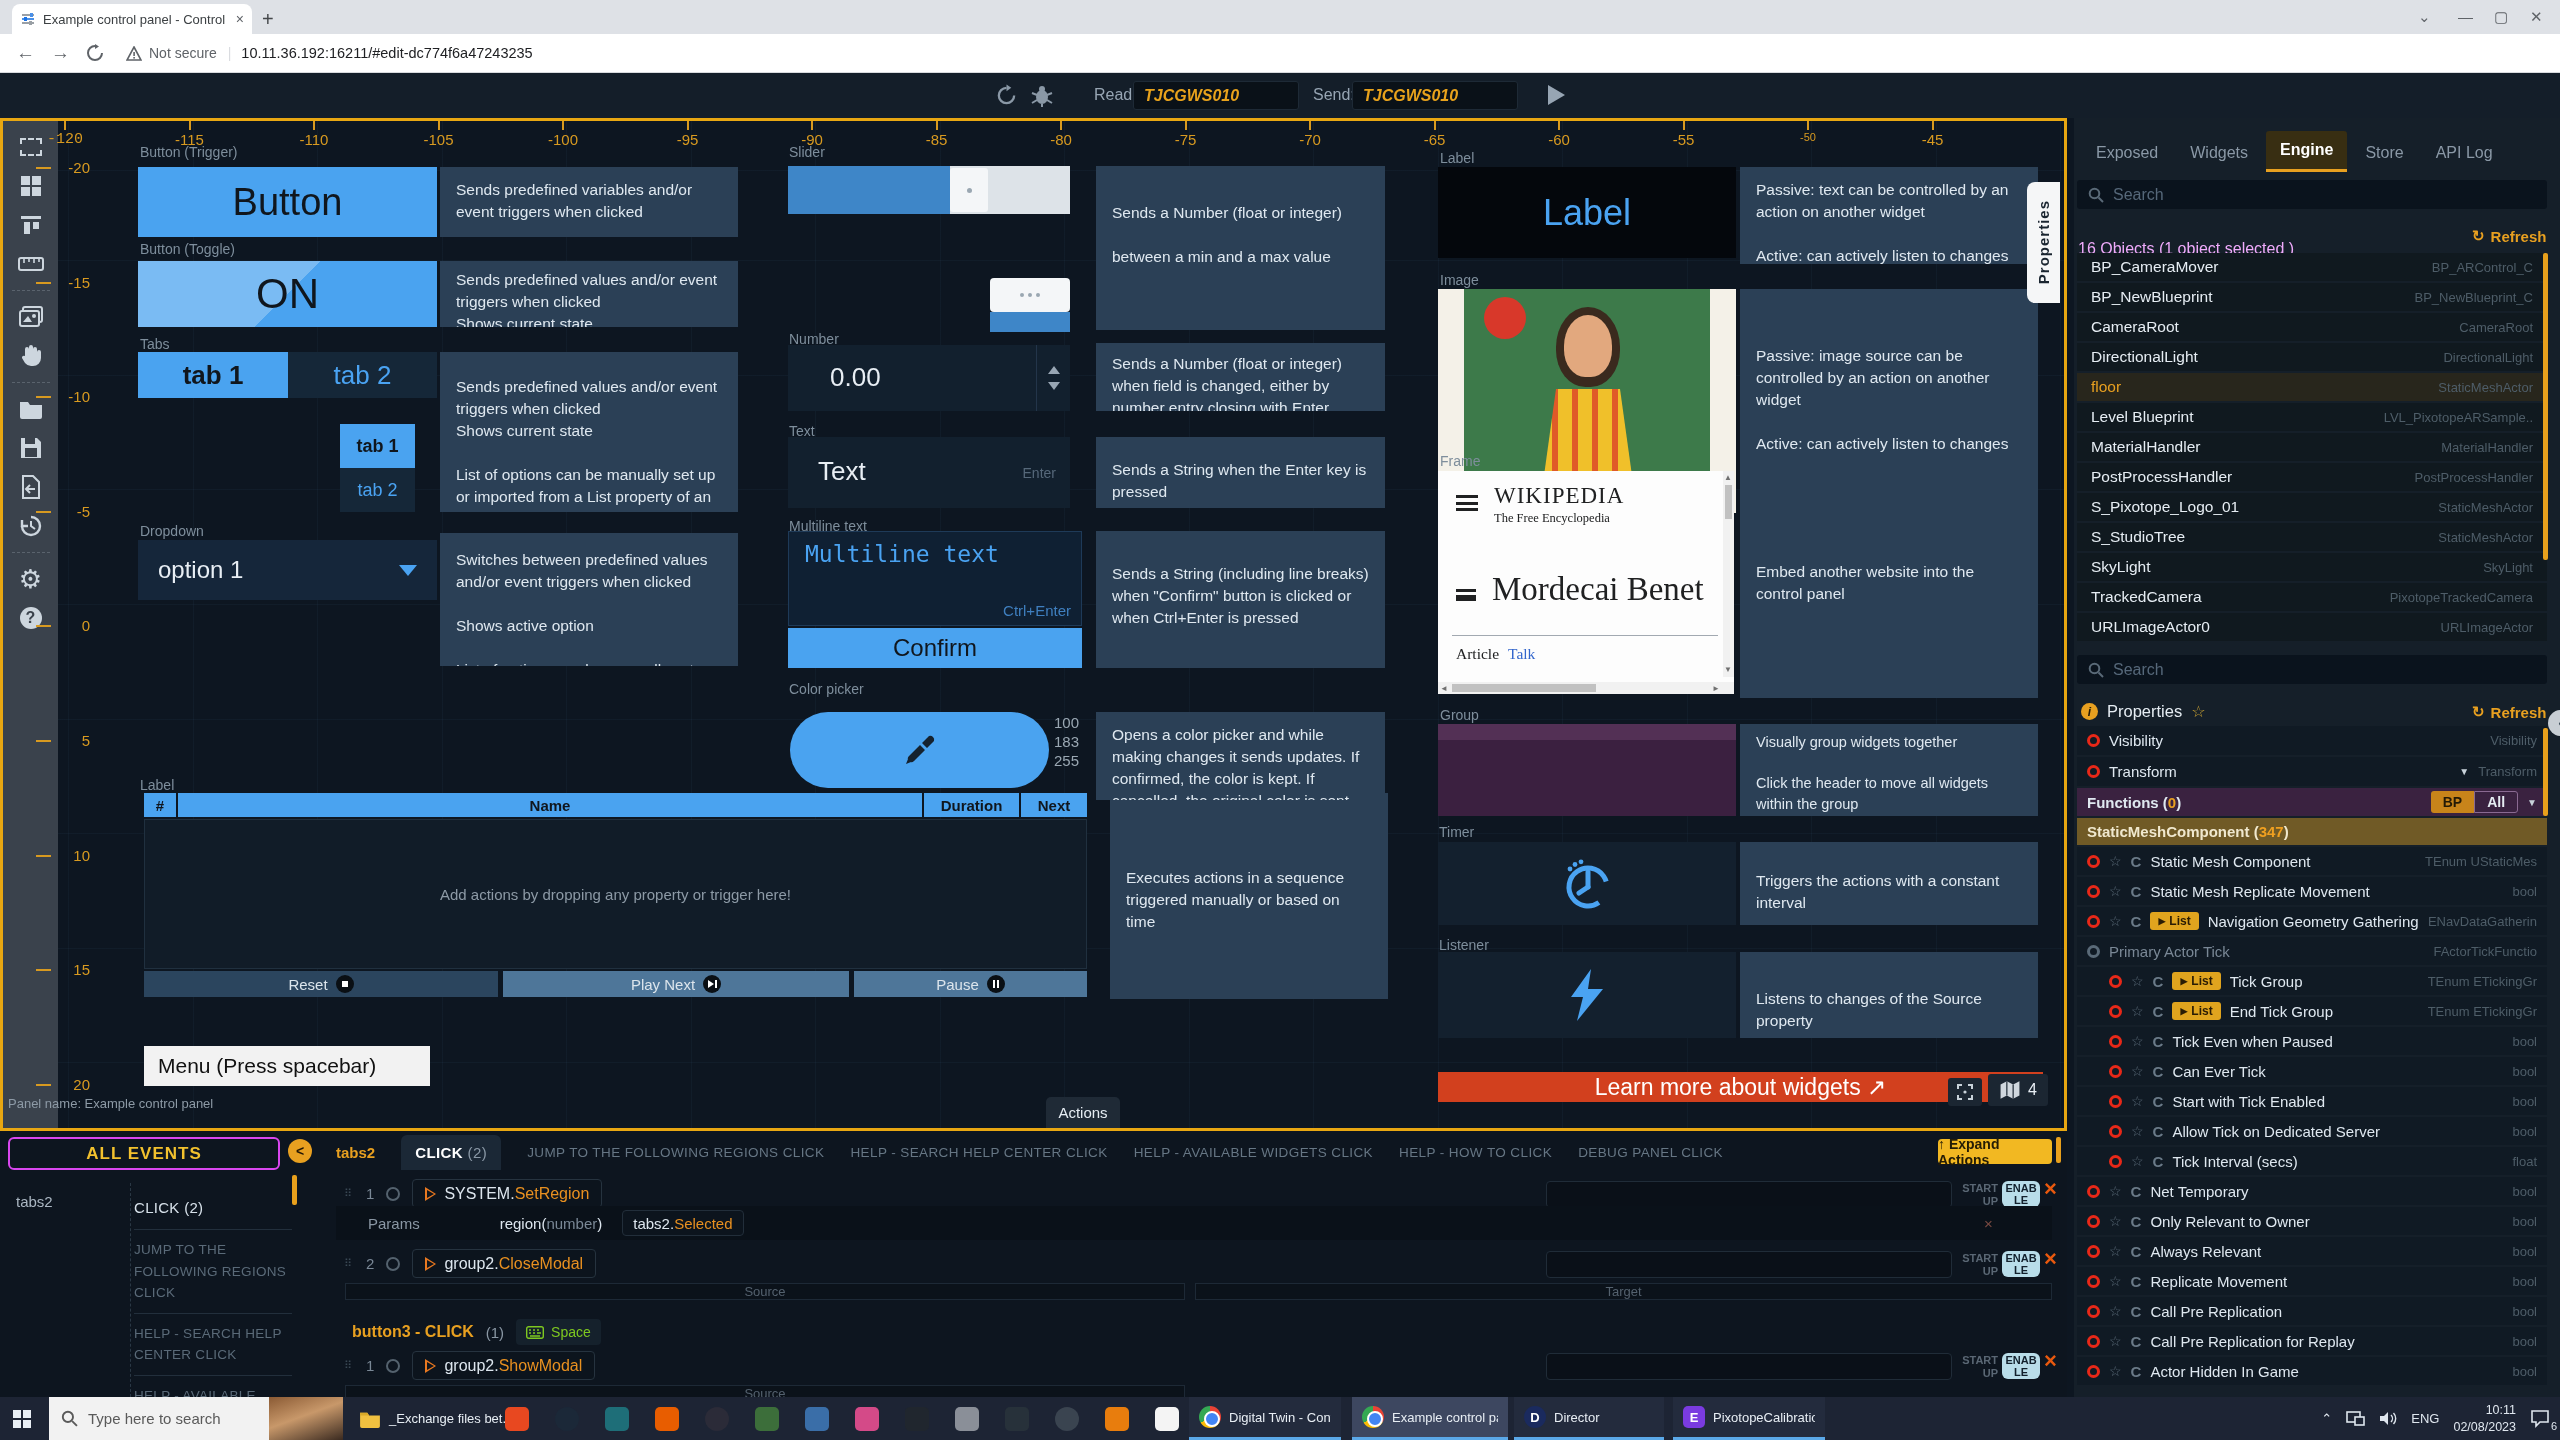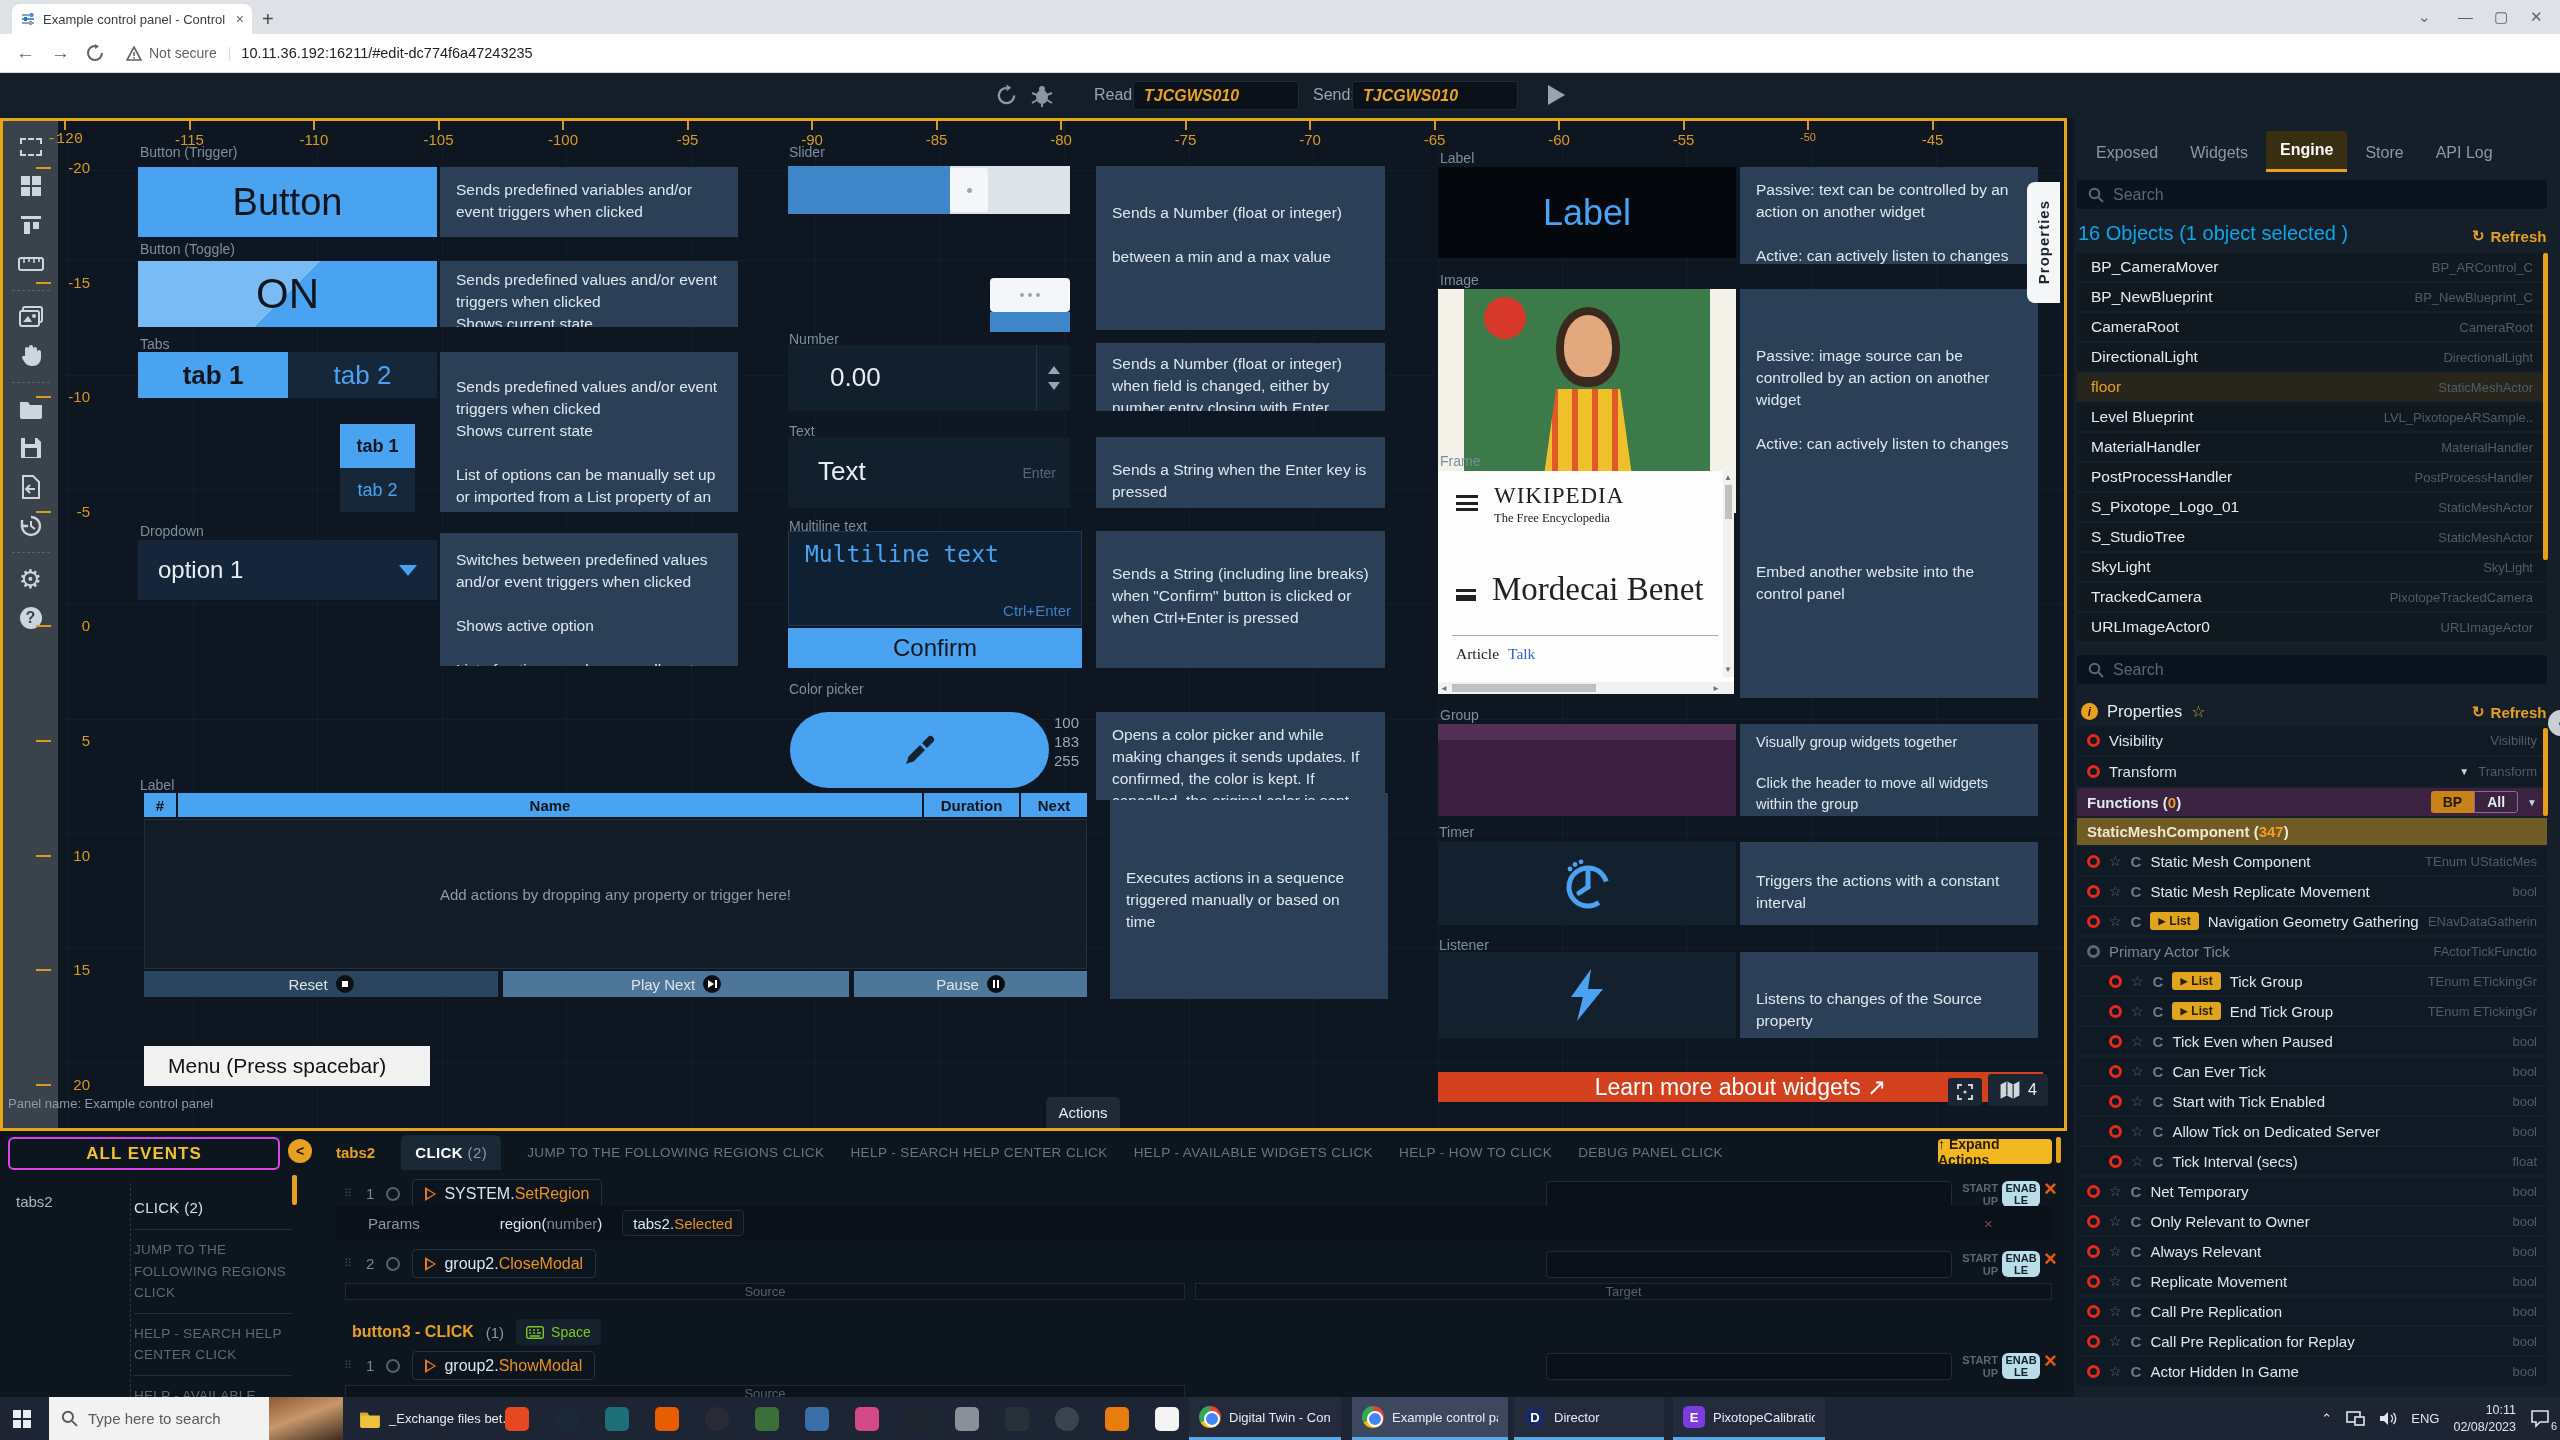--- a/index.html
+++ b/index.html
@@ -76,21 +76,21 @@
 #params .p{color:#8a97a4;font-size:15px}
 #params .box{background:#0c141d;border:1px solid #222e3a;border-radius:4px;height:26px;display:flex;align-items:center;padding:0 10px;font-size:15px;color:#dde6ee}
 #params .gy{color:#7a8896}
 #params .or{color:#e89020}
 
 #sidebar{position:absolute;left:2074px;top:118px;width:486px;height:1279px;background:#151f29}
 #sbtabs{position:absolute;left:0;top:12px;width:486px;height:42px;display:flex;align-items:flex-end;gap:4px;padding:0 8px}
 #sbtabs .t{color:#8a98a6;font-size:16px;padding:10px 14px}
 #sbtabs .t.on{background:#382e12;color:#fff;font-weight:bold;border-bottom:3px solid #e8a020;border-radius:3px 3px 0 0}
 .search{position:absolute;left:3px;width:470px;height:29px;background:#0a131d;border-radius:3px;display:flex;align-items:center;gap:9px;padding-left:11px;color:#56687a;font-size:16px}
-#objhead{position:absolute;left:4px;top:104px;width:478px;color:#0ea5e9;font-size:20px}
+#objhead{position:absolute;left:4px;top:122px;width:478px;color:#f0abfc;font-size:16px}
 .refresh{position:absolute;color:#e8a020;font-weight:bold;font-size:15px;display:flex;gap:6px;align-items:center}
 .srow{position:absolute;left:3px;width:470px;height:28px;background:#10191f;display:flex;align-items:center;justify-content:space-between;padding:0 14px}
 .srow .nm{color:#e6edf3;font-size:15.5px}
 .srow .tp{color:#4e5d68;font-size:13px;white-space:nowrap;overflow:hidden;max-width:170px}
 .srow.sel{background:#28261c}
 .srow.sel .nm{color:#e8a020}
 .vscroll{position:absolute;width:5px;background:#e8a01c;border-radius:2px}
 .fnrow{position:absolute;left:3px;width:470px;height:28px;background:#101a24;display:flex;align-items:center;gap:9px;padding:0 10px}
 .fnrow .nm{color:#dfe8f0;font-size:15px;white-space:nowrap;overflow:hidden;flex:1}
 .fnrow .tp{color:#4e5d68;font-size:13px;white-space:nowrap;overflow:hidden;max-width:128px;text-align:right}
@@ -313,21 +313,21 @@
     </div>
   <div class="seqbtn" style="left:854px;top:971px;width:233px;background:#4e7699">
       <span>Pause</span>
       <span class="seqic">
         <span style="width:2px;height:8px;background:#fff;margin-right:2px"></span>
         <span style="width:2px;height:8px;background:#fff"></span>
       </span>
     </div>
   <div class="desc" style="left:1110px;top:793px;width:278px;height:206px;padding-top:74px">Executes actions in a sequence triggered manually or based on time</div>
 
-  <div class="abs" style="left:144px;top:1046px;width:286px;height:40px;background:#f2f2f2;color:#111;font-size:21px;display:flex;align-items:center;padding-left:24px">Menu (Press spacebar)</div>
+  <div class="abs" style="left:144px;top:1046px;width:286px;height:40px;background:#f2f2f2;color:#111;font-size:21px;display:flex;align-items:center;padding-left:14px">Menu (Press spacebar)</div>
   <div class="abs" style="left:8px;top:1096px;font-size:13px;color:#8d9aa6">Panel name: Example control panel</div>
 
   <div class="wlabel" style="left:789px;top:144px">Slider</div>
   <div class="abs" style="left:788px;top:166px;width:282px;height:48px;background:#dde3e8">
     <div style="position:absolute;left:0;top:0;width:162px;height:48px;background:#3e86c8"></div>
     <div style="position:absolute;left:162px;top:2px;width:38px;height:44px;background:#f4f6f8;border-radius:3px;display:flex;align-items:center;justify-content:center">
         <span style="width:5px;height:5px;border-radius:50%;background:#9aa7b2"></span>
       </div>
   </div>
   <div class="abs" style="left:990px;top:278px;width:80px;height:34px;background:#f4f6f8;border-radius:4px;display:flex;align-items:center;justify-content:center;gap:4px">

